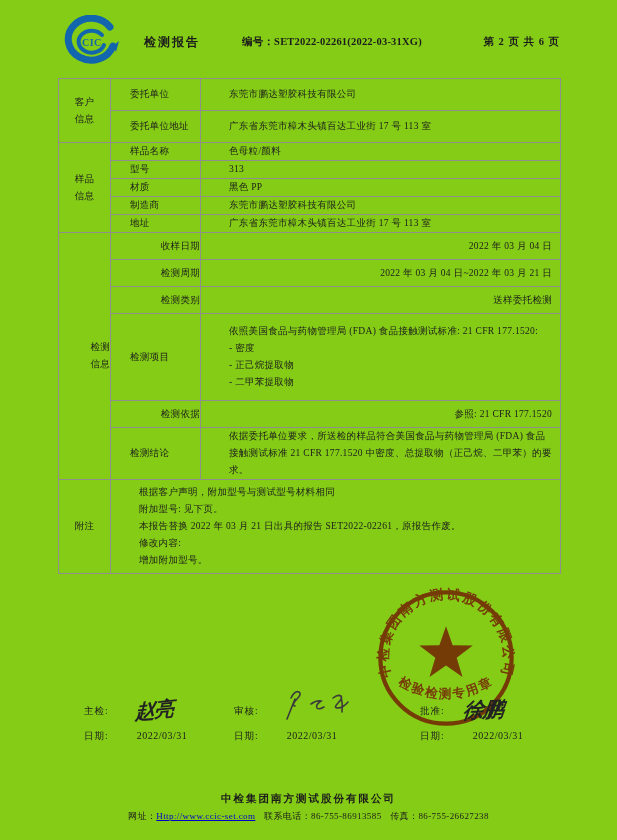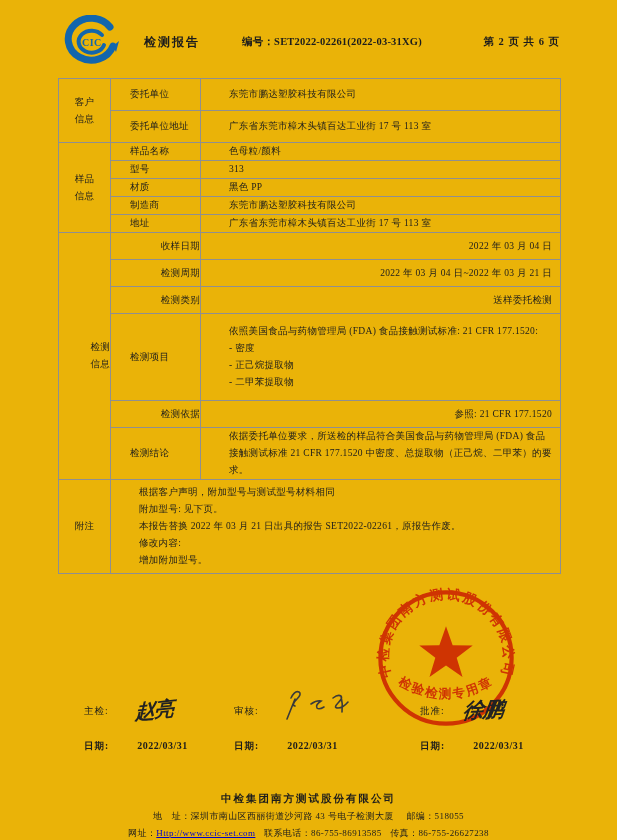--- a/index.html
+++ b/index.html
@@ -1,19 +1,19 @@
 <!DOCTYPE html>
 <html><head>
 <meta charset="utf-8">
 <style>
   * { margin:0; padding:0; box-sizing:border-box; }
   html,body { background:#ffffff; }
   body { font-family:"Liberation Serif", serif; color:#1c1c1c; }
   .page {
-    position:relative; width:617px; height:840px; background:#eab308; overflow:hidden;
+    position:relative; width:617px; height:840px; background:#84cc16; overflow:hidden;
     font-size:9.5px;
   }
 
   
   .header { position:absolute; top:14px; left:58px; width:502px; height:56px;
             display:flex; align-items:center; }
   .logo { width:66px; height:54px; flex:0 0 auto; }
   .hdr-title { font-weight:bold; font-size:12px; letter-spacing:2px; margin-left:20px; }
   .hdr-no { font-weight:bold; font-size:10.5px; margin-left:42px; letter-spacing:.2px; }
   .hdr-page { font-weight:bold; font-size:10.5px; margin-left:auto; letter-spacing:1px; }
@@ -42,21 +42,21 @@
   .sig-cell { display:flex; align-items:flex-end; }
   .sig-label { font-size:9.5px; letter-spacing:1px; padding-bottom:6px; }
   .c1 { padding-left:26px; } .c2 { padding-left:26px; } .c3 { padding-left:34px; }
   .handwriting {
     font-style:italic; font-weight:bold; font-size:20px; color:#222;
     transform:rotate(-6deg) skewX(-6deg); display:inline-block; margin-left:26px;
     letter-spacing:-1px; position:relative; z-index:6;
   }
   .hw3 { transform:rotate(-3deg) skewX(-10deg); margin-left:18px; font-size:21px; }
   .sig-svg { margin-left:22px; margin-bottom:2px; }
-  .date-row { display:grid; grid-template-columns:150px 178px 174px; margin-top:16px;font-weight:bold; }
+  .date-row { display:grid; grid-template-columns:150px 178px 174px; margin-top:6px; }
   .date-cell { display:flex; }
   .date-label { font-size:9.5px; letter-spacing:1px; }
   .date-val { font-size:10px; margin-left:28px; letter-spacing:.5px; }
 
   
   .stamp { position:absolute; left:371px; top:583px; width:150px; height:150px;
            z-index:5; mix-blend-mode:multiply; opacity:.92; pointer-events:none; }
 
   
   .footer { position:absolute; left:0; top:792px; width:617px; text-align:center; }
@@ -208,23 +208,19 @@
       <div class="date-cell c3">
         <span class="date-label">日期:</span>
         <span class="date-val">2022/03/31</span>
       </div>
     </div>
   </div>
 
   <div class="footer">
     <div class="f-company">中检集团南方测试股份有限公司</div>
     <div class="f-line">
-      <span>地　址：</span><span>深圳市南山区西丽街道沙河路 43 号电子检测大厦</span>
-      <span style="margin-left:10px;">邮编：</span><span>518055</span>
-    </div>
-    <div class="f-line">
       <span>网址：</span><a href="#" class="f-link">Http://www.ccic-set.com</a>
       <span style="margin-left:6px;">联系电话：</span><span>86-755-86913585</span>
       <span style="margin-left:6px;">传真：</span><span>86-755-26627238</span>
     </div>
   </div>
 
 </div>
 
 </body></html>

